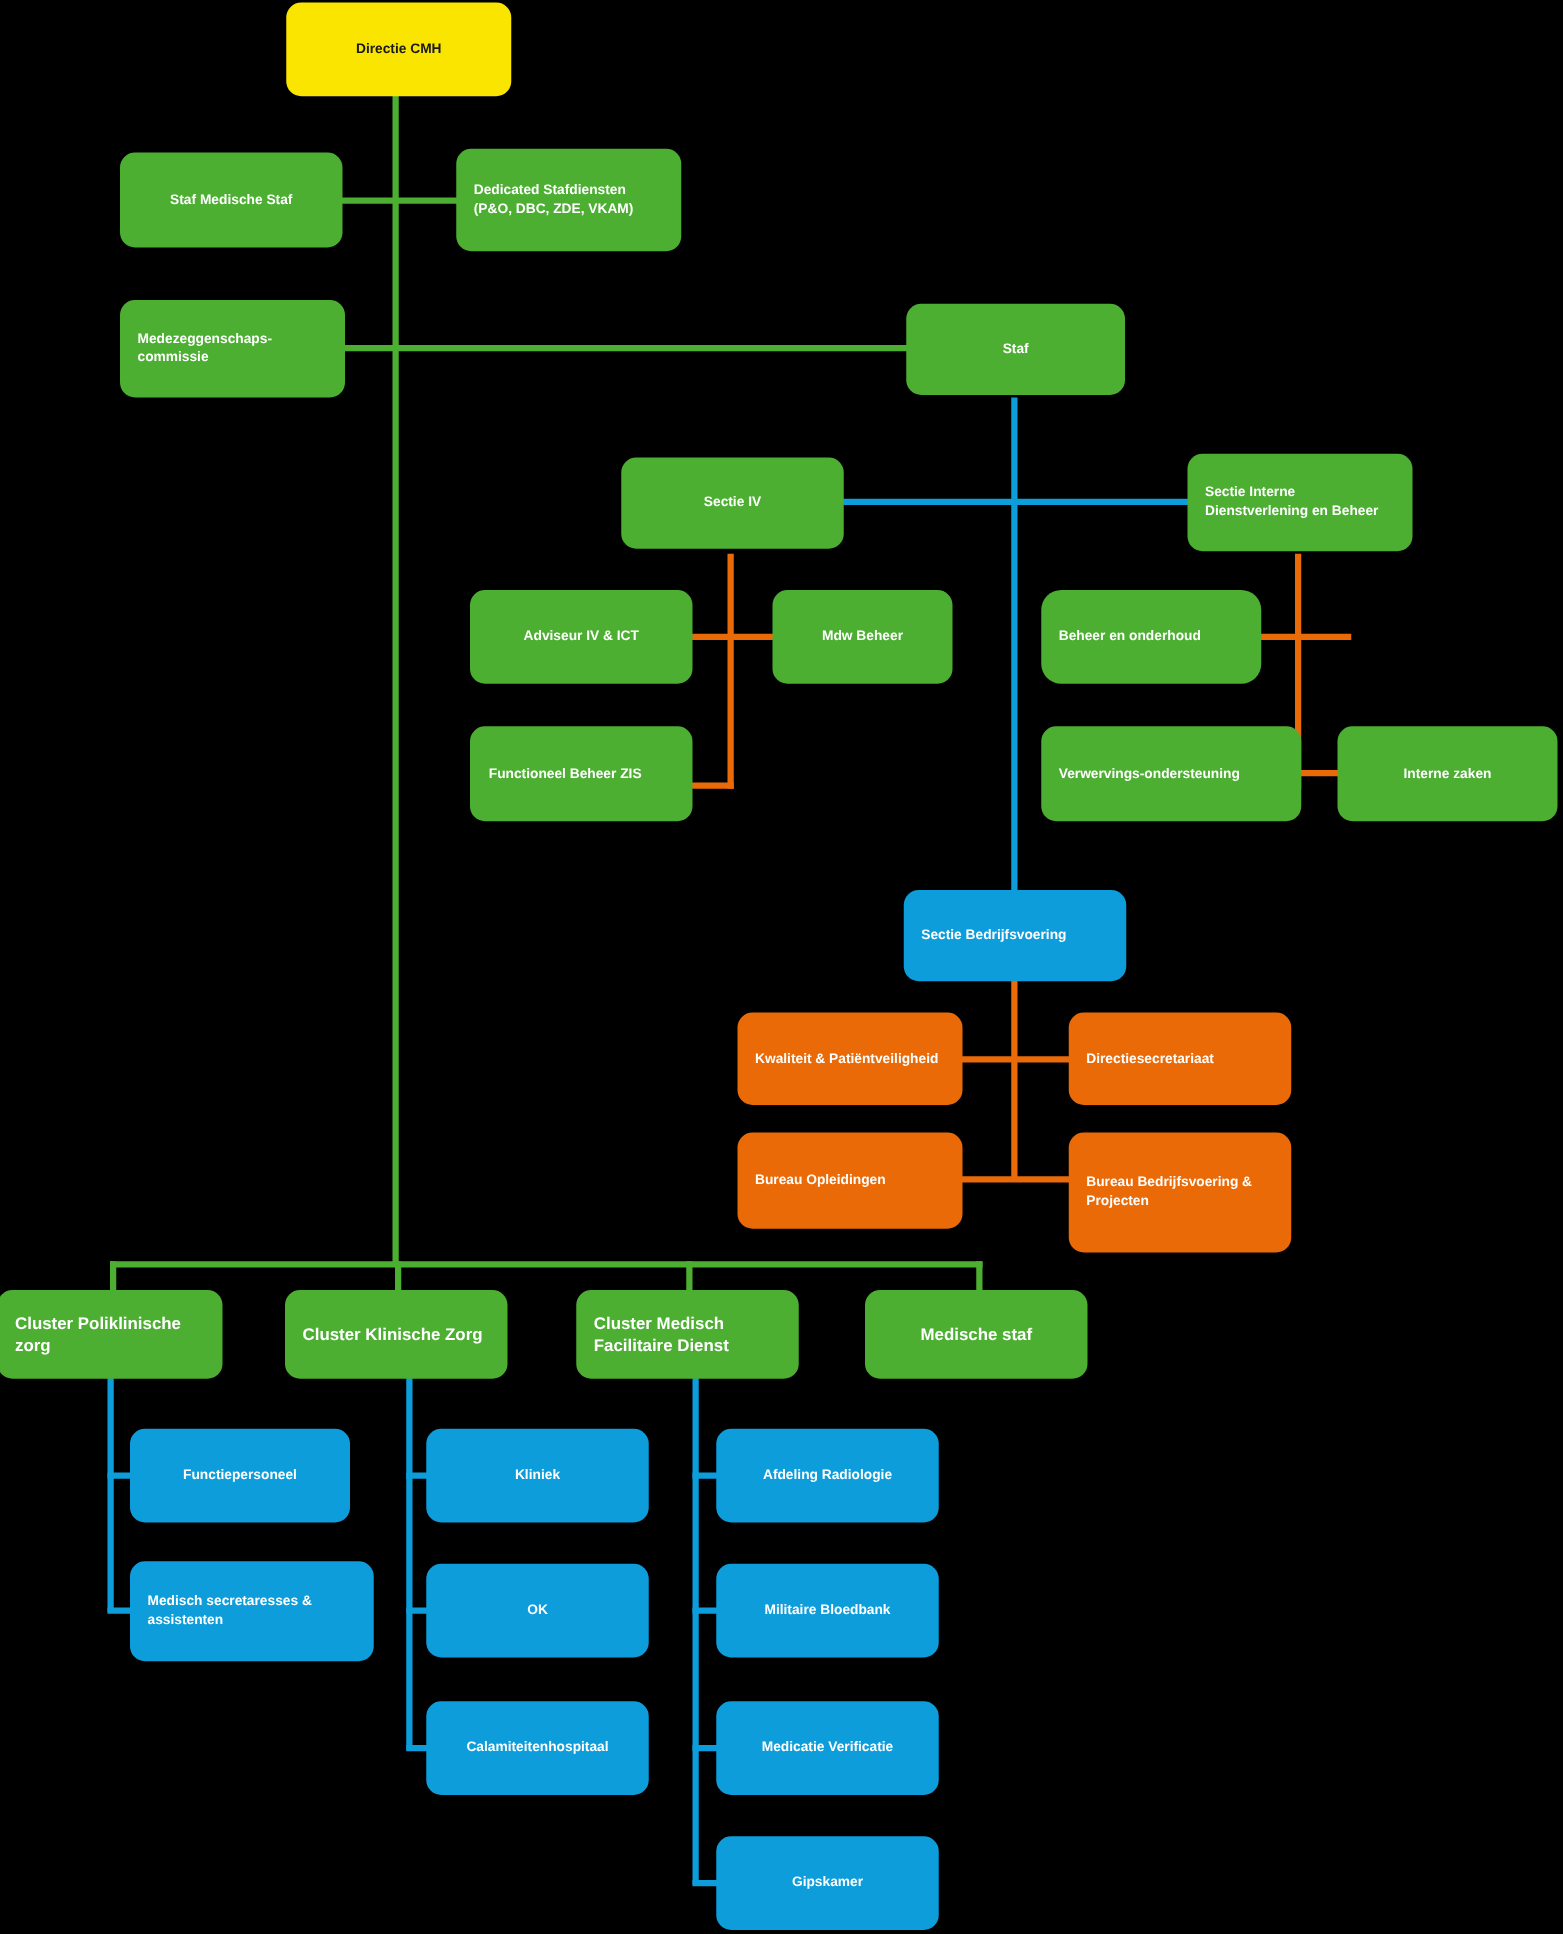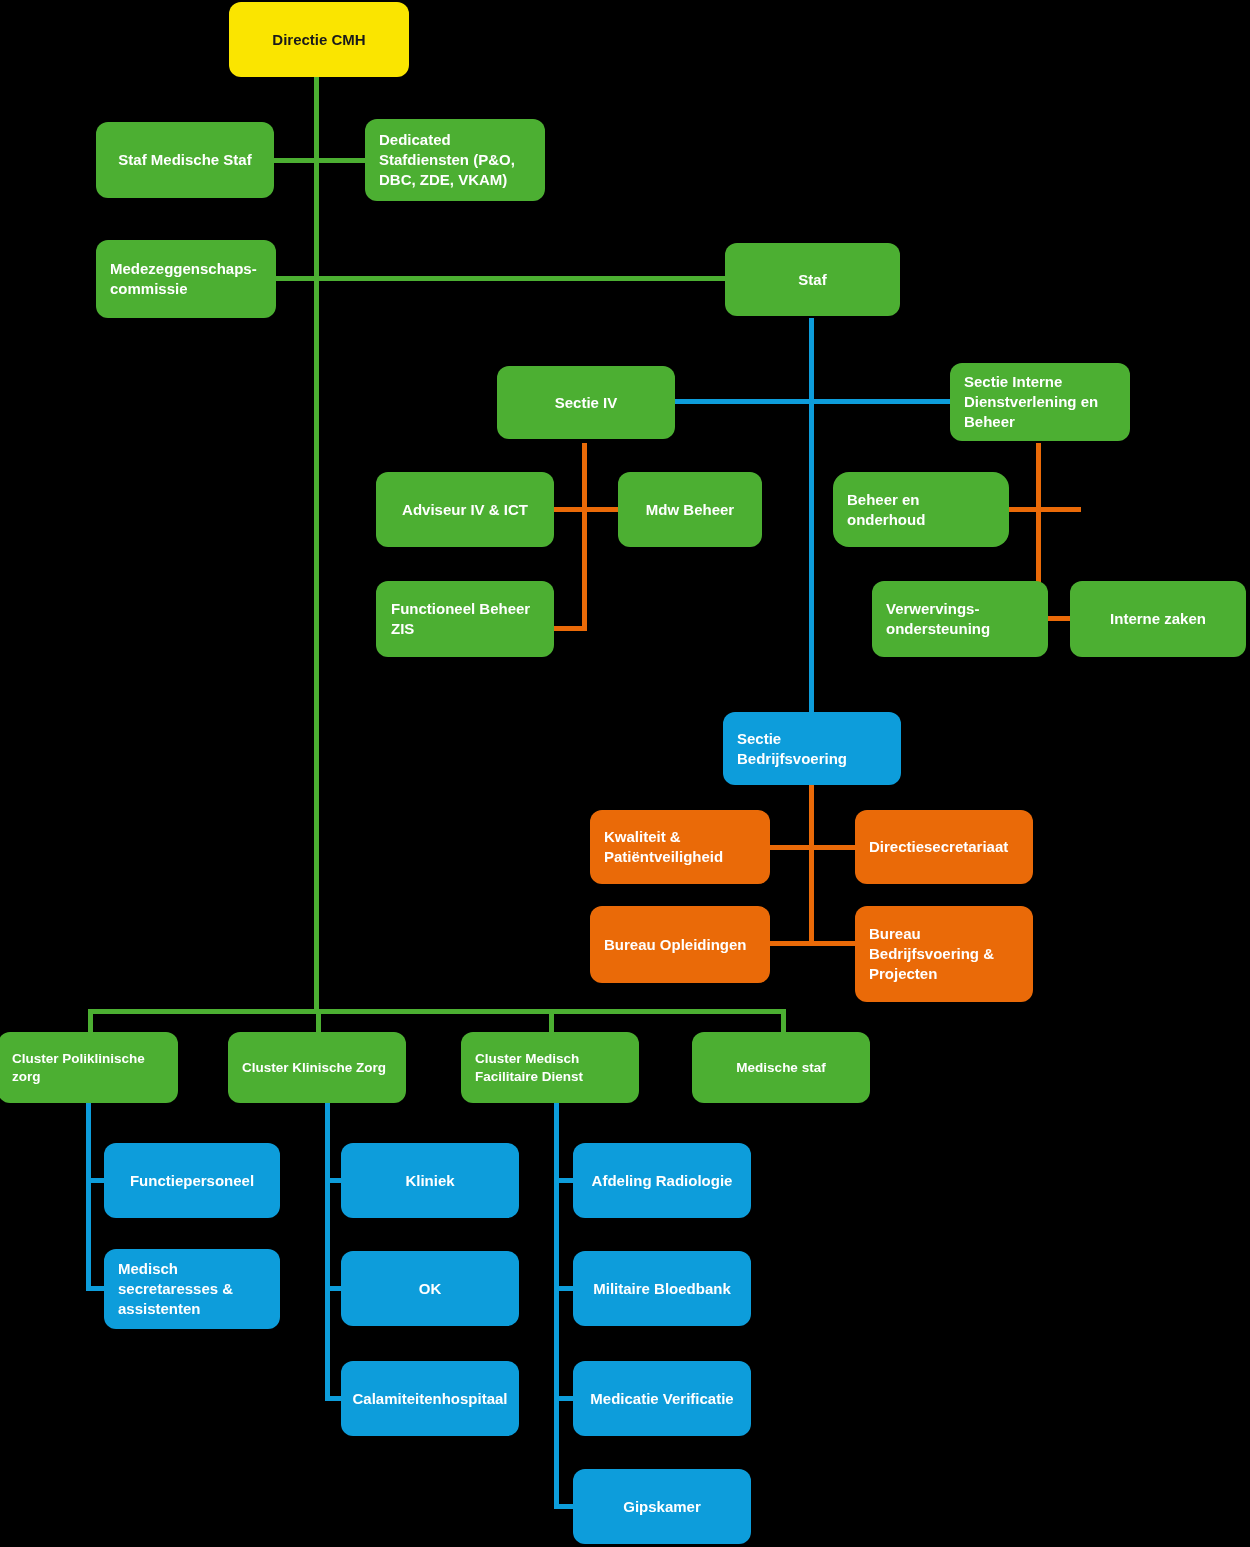--- a/index.html
+++ b/index.html
@@ -16,21 +16,21 @@
     font-family: "Liberation Sans", "DejaVu Sans", sans-serif;
     overflow: hidden;
   }
   .node {
     position: absolute;
     box-sizing: border-box;
     border-radius: 12px;
     display: flex;
     align-items: center;
     padding: 6px 14px;
-    font-size: 15px;
+    font-size: 11px;
     font-weight: bold;
     line-height: 1.32;
     color: #ffffff;
     z-index: 5;
   }
   .node.green  { background: #4CAF32; }
   .node.blue   { background: #0D9DDB; }
   .node.orange { background: #EA6A08; }
   .node.yellow { background: #FAE500; color: #1a1a1a; }
 
@@ -131,21 +131,21 @@
 
   <div class="node green left" style="left:376px; top:581px; width:178px; height:76px;padding-left:15px;">
     <span>Functioneel Beheer ZIS</span>
   </div>
 
   <div class="node green left" style="left:833px; top:472px; width:176px; height:75px;border-radius:16px;">
     <span>Beheer en onderhoud</span>
   </div>
 
 
-  <div class="node green left" style="left:872px; top:581px; width:176px; height:76px;">
+  <div class="node green left" style="left:833px; top:581px; width:208px; height:76px;">
     <span>Verwervings-ondersteuning</span>
   </div>
 
   <div class="node green center" style="left:1070px; top:581px; width:176px; height:76px;">
     <span>Interne zaken</span>
   </div>
 
   <div class="node blue left" style="left:723px; top:712px; width:178px; height:73px;">
     <span>Sectie Bedrijfsvoering</span>
   </div>
@@ -179,21 +179,21 @@
   </div>
 
   <div class="node green center" style="left:692px; top:1032px; width:178px; height:71px; font-size:13.5px;">
     <span>Medische staf</span>
   </div>
 
   <div class="node blue center" style="left:104px; top:1143px; width:176px; height:75px;">
     <span>Functiepersoneel</span>
   </div>
 
-  <div class="node blue left" style="left:104px; top:1249px; width:176px; height:80px;">
+  <div class="node blue left" style="left:104px; top:1249px; width:195px; height:80px;">
     <span>Medisch secretaresses &amp; assistenten</span>
   </div>
 
   <div class="node blue center" style="left:341px; top:1143px; width:178px; height:75px;">
     <span>Kliniek</span>
   </div>
 
   <div class="node blue center" style="left:341px; top:1251px; width:178px; height:75px;">
     <span>OK</span>
   </div>

